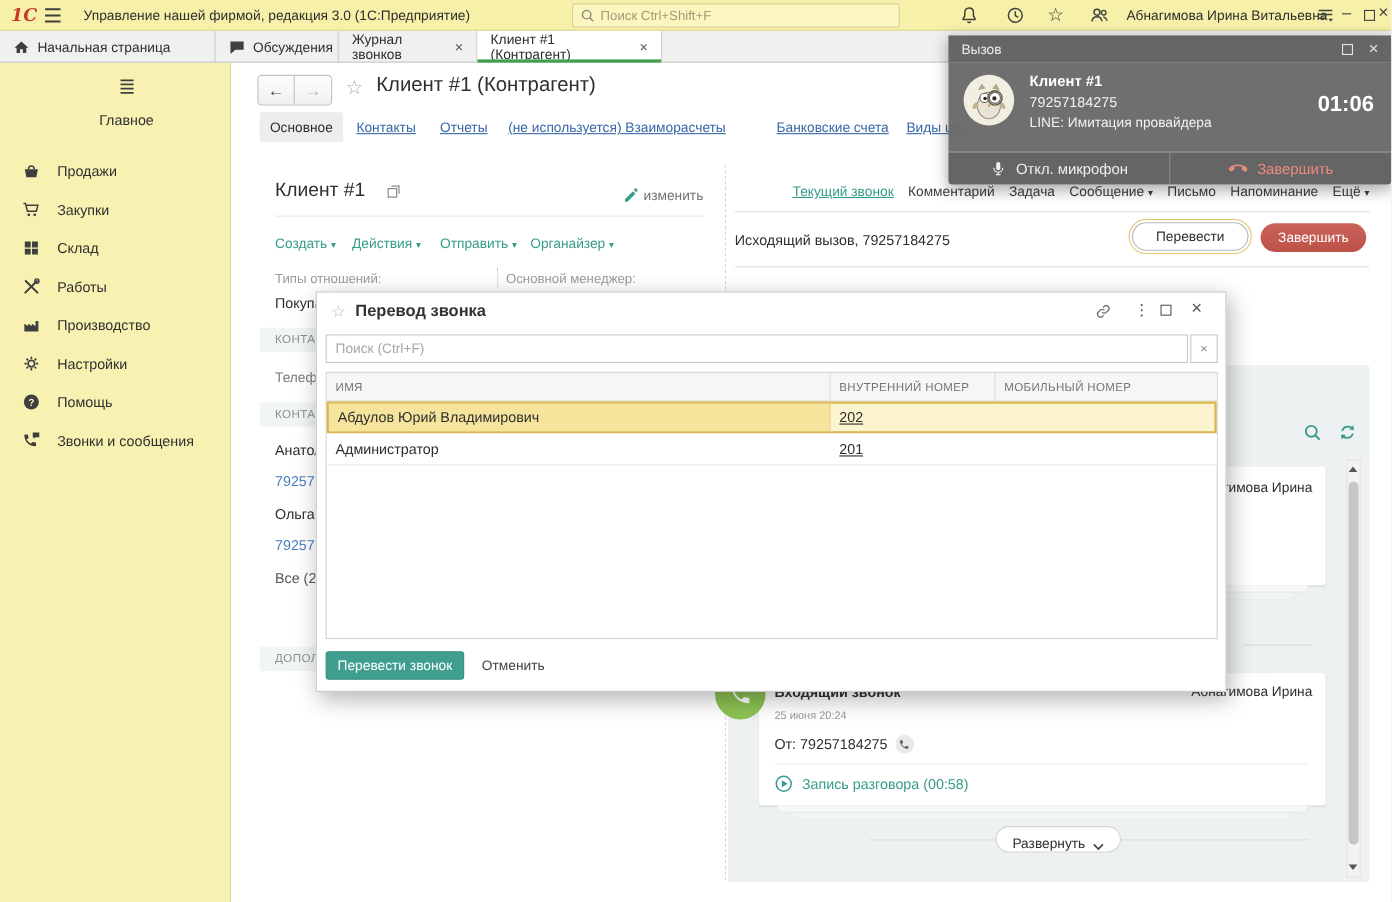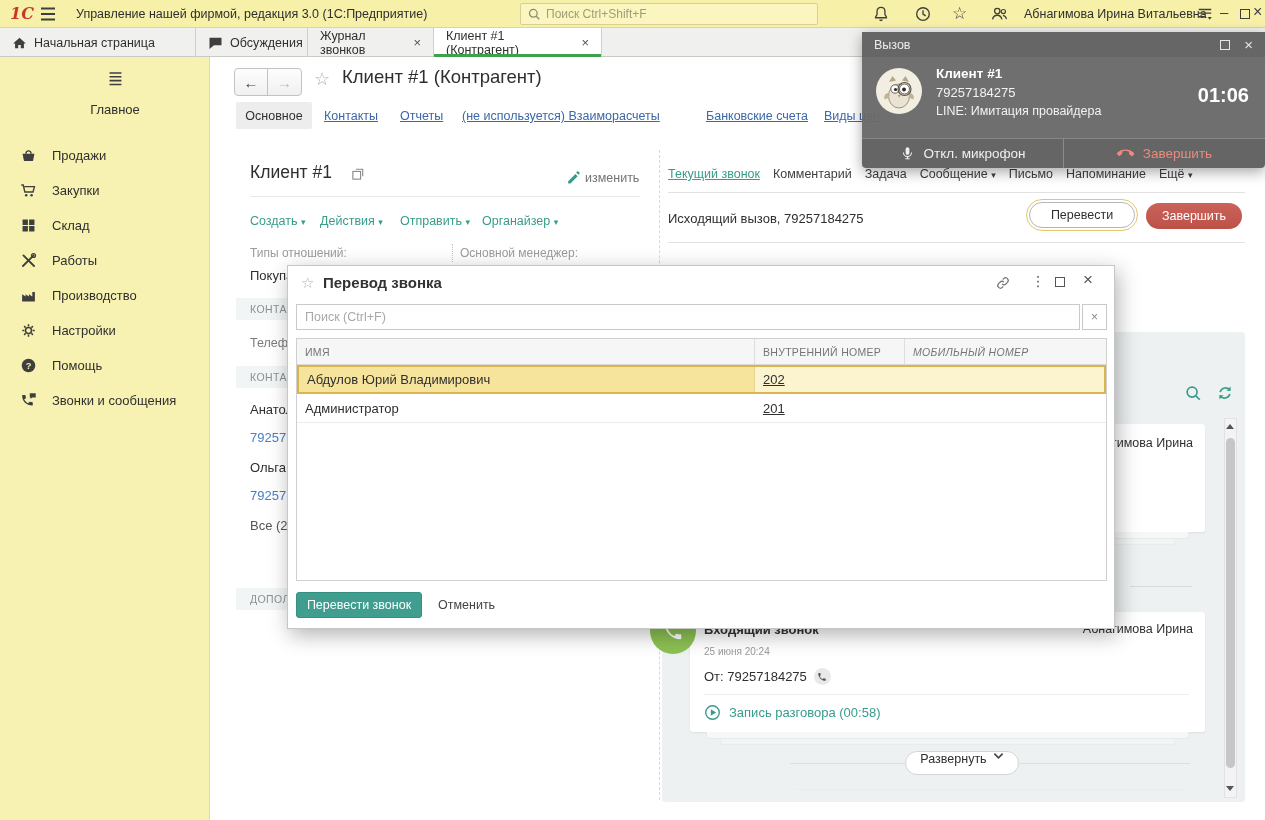--- a/index.html
+++ b/index.html
@@ -292,21 +292,21 @@
   <div class="abs section-strip" style="left:236px; top:366px; width:418px;">КОНТАК</div>
   <div class="abs val-text" style="left:250px; top:402px;">Анатол</div>
   <a class="abs blue-link" style="left:250px; top:430px;">792571</a>
   <div class="abs val-text" style="left:250px; top:460px;">Ольга</div>
   <a class="abs blue-link" style="left:250px; top:488px;">792571</a>
   <div class="abs" style="left:250px; top:518px; font-size:13px; color:#555;">Все (2)</div>
   <div class="abs section-strip" style="left:236px; top:588px; width:418px;">ДОПОЛН</div>
 
   <div class="abs dash-divider" style="left:659px; top:150px; height:650px;"></div>
 
-  <div class="abs" style="left:668px; top:167px; width:577px; display:flex; gap:13px; align-items:center;">
+  <div class="abs" style="left:668px; top:167px; width:577px; display:flex; gap:13px; align-items:center;justify-content:flex-end;">
     <span class="rp-tab current">Текущий звонок</span>
     <span class="rp-tab">Комментарий</span>
     <span class="rp-tab">Задача</span>
     <span class="rp-tab"><span>Сообщение</span> <span class="caret">▾</span></span>
     <span class="rp-tab">Письмо</span>
     <span class="rp-tab">Напоминание</span>
     <span class="rp-tab"><span>Ещё</span> <span class="caret">▾</span></span>
   </div>
   <div class="abs" style="left:668px; top:192px; width:577px; height:1px; background:#e2e2e2;"></div>
   <div class="abs" style="left:668px; top:211px; font-size:13px; color:#2f2f2f;">Исходящий вызов, 79257184275</div>
@@ -374,21 +374,21 @@
   <div class="abs" style="left:650px; top:608px; width:46px; height:46px; border-radius:50%; background:#8cc152; display:flex; align-items:center; justify-content:center; z-index:3;">
     <svg width="22" height="22" viewBox="0 0 24 24">
         <path d="M6.62 10.79a15.05 15.05 0 0 0 6.59 6.59l2.2-2.2a1 1 0 0 1 1.01-.24c1.12.37 2.33.57 3.58.57a1 1 0 0 1 1 1V20a1 1 0 0 1-1 1C10.85 21 3 13.15 3 3.5a1 1 0 0 1 1-1h3.5a1 1 0 0 1 1 1c0 1.25.2 2.45.57 3.57a1 1 0 0 1-.25 1.02l-2.2 2.2z" fill="#fff"></path>
       </svg>
   </div>
 
   <div class="abs stack-edge" style="left:706px; top:732px; width:483px; height:7px;"></div>
   <div class="abs stack-edge" style="left:720px; top:739px; width:455px; height:6px; opacity:.6;"></div>
 
   <div class="abs" style="left:790px; top:763px; width:400px; height:1px; background:#dedede;"></div>
-  <div class="abs" style="left:905px; top:751px; width:114px; height:24px; background:#fff; border:1px solid #d5d5d5; border-radius:12px; display:flex; align-items:flex-start; justify-content:center; gap:6px; z-index:4;">
+  <div class="abs" style="left:905px; top:751px; width:114px; height:24px; background:#fff; border:1px solid #d5d5d5; border-radius:12px; display:flex; align-items:flex-end; justify-content:center; gap:6px; z-index:4;">
     <span style="font-size:12.5px; color:#2f2f2f;">Развернуть</span>
     <span class="ic">
       <svg width="11" height="8" viewBox="0 0 12 8">
           <path d="M1.5 1.5 6 6l4.5-4.5" fill="none" stroke="#444" stroke-width="1.8"></path>
         </svg>
     </span>
   </div>
   <div class="abs" style="left:795px; top:789px; width:390px; height:1px; background:#ececec;"></div>
 
   <div class="abs modal">
@@ -406,21 +406,21 @@
 
     <div class="abs" style="left:8px; top:38px; width:784px; height:26px;">
       <input class="m-input" type="text" placeholder="Поиск (Ctrl+F)" style="">
     </div>
     <div class="abs" style="left:794px; top:38px; width:25px; height:26px; border:1px solid #c9c9c9; display:flex; align-items:center; justify-content:center; font-size:12px; color:#888;">×</div>
 
     <div class="abs" style="left:8px; top:72px; width:811px; height:243px; border:1px solid #cfcfcf; background:#fff;">
       <div style="display:flex; height:26px; background:#f6f6f6; border-bottom:1px solid #d9d9d9;">
         <div class="thead-cell" style="width:458px;">ИМЯ</div>
         <div class="thead-cell" style="width:150px;">ВНУТРЕННИЙ НОМЕР</div>
-        <div class="thead-cell" style="width:201px; border-right:none;font-style:italic;">МОБИЛЬНЫЙ НОМЕР</div>
+        <div class="thead-cell" style="width:201px; border-right:none;">МОБИЛЬНЫЙ НОМЕР</div>
       </div>
       <div style="display:flex; height:29px; background:#fcf3cf; border:2px solid #d8b54e;">
         <div class="trow-cell" style="width:456px; background:#f7e49c; border-right:1px solid #e4d494;">Абдулов Юрий Владимирович</div>
         <div class="trow-cell" style="width:150px;">
             <span class="ulink">202</span>
           </div>
         <div class="trow-cell" style="width:199px;"></div>
       </div>
       <div style="display:flex; height:29px; background:#fff; border-bottom:1px solid #ececec;">
         <div class="trow-cell" style="width:458px;">Администратор</div>

